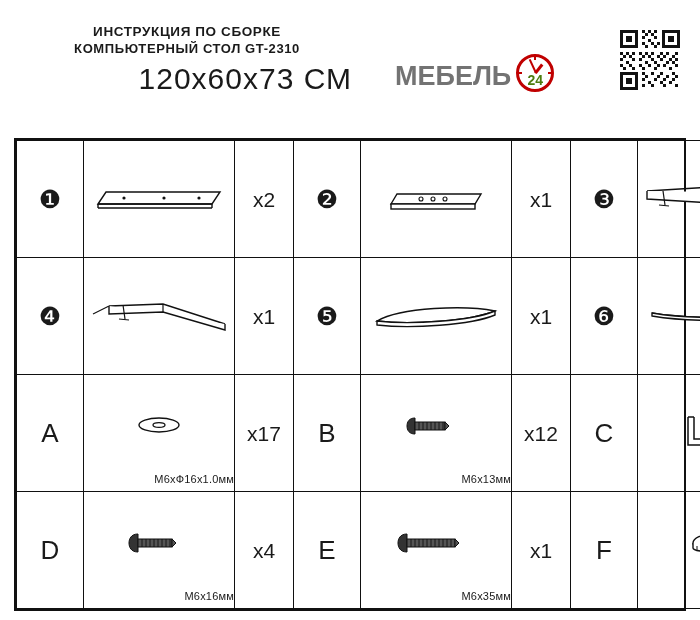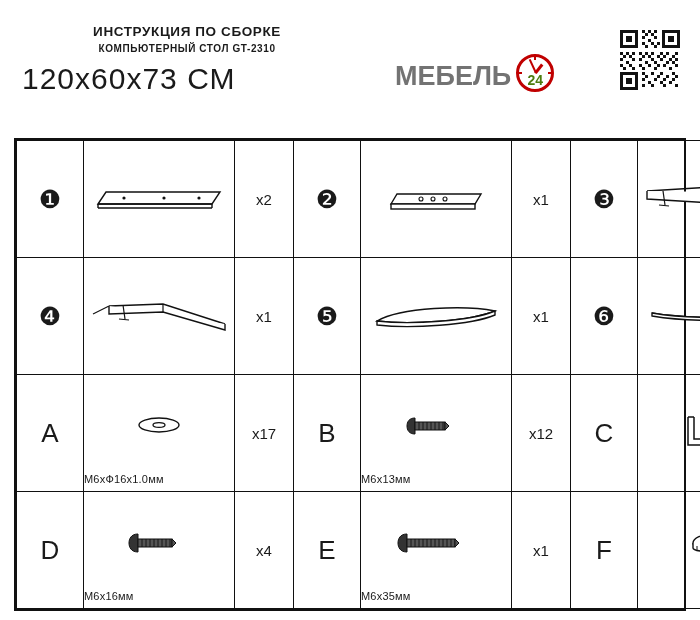--- a/index.html
+++ b/index.html
@@ -29,31 +29,31 @@
     width: 330px;
   }
   .title-line1 {
     font-size: 13.5px;
     font-weight: bold;
     letter-spacing: 0.6px;
     text-align: center;
     line-height: 16px;
   }
   .title-line2 {
-    font-size: 10px;
+    font-size: 13px;
     font-weight: bold;
     letter-spacing: 0.6px;
     text-align: center;
     line-height: 17px;
   }
   .title-dims {
     font-size: 30px;
     font-weight: normal;
     letter-spacing: 1px;
-    text-align: left;
+    text-align: right;
     margin-top: 6px;
     line-height: 32px;
   }
 
   
   .brand {
     position: absolute;
     left: 395px;
     top: 55px;
     display: flex;
@@ -161,21 +161,21 @@
 
   .lbl {
     font-size: 26px;
     font-weight: normal;
     line-height: 1;
   }
   .lbl.circled {
     font-size: 25px;
   }
   .qty {
-    font-size: 15px;
+    font-size: 21px;
     line-height: 1;
   }
   .img-cell {
     position: relative;
     height: 116px;
   }
   .img-wrap {
     position: absolute;
     left: 0;
     right: 0;
@@ -184,21 +184,21 @@
     display: flex;
     align-items: center;
     justify-content: center;
   }
   .spec {
     position: absolute;
     left: 0;
     right: 0;
     bottom: 6px;
     font-size: 11px;
-    text-align: left;
+    text-align: right;
     letter-spacing: 0.2px;
   }
   svg { display: block; }
 </style>
 </head>
 <body>
 
 <div class="header">
 
   <div class="title-block">

